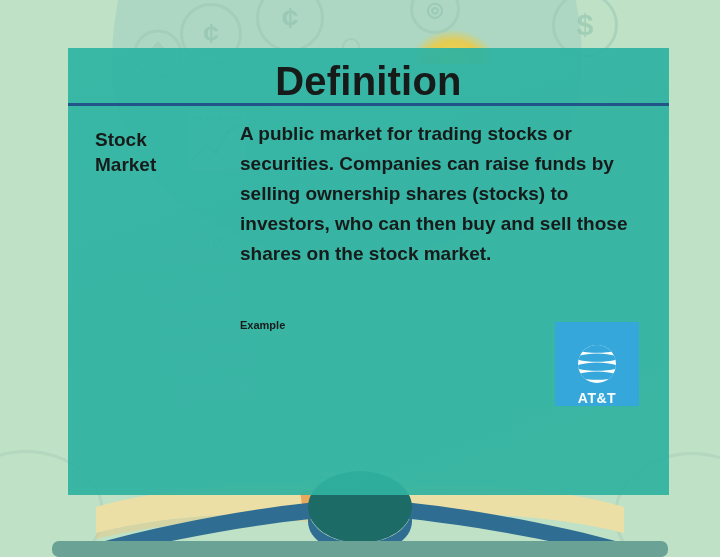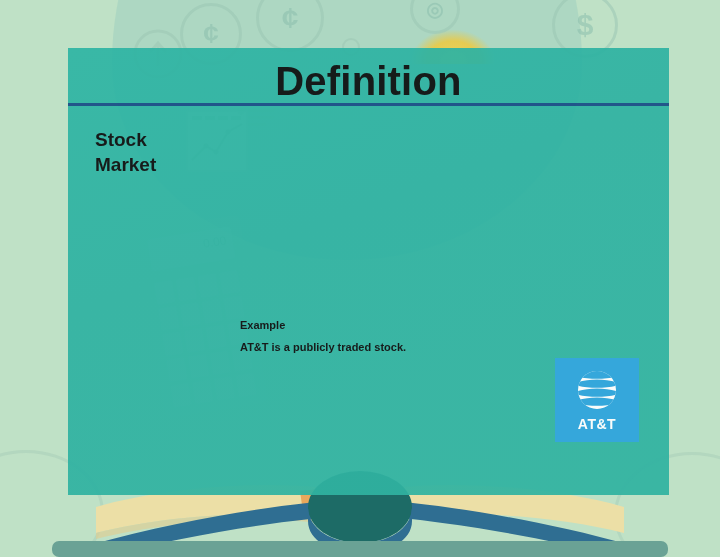--- a/index.html
+++ b/index.html
@@ -201,22 +201,21 @@
   .att-logo {
     position: absolute;
     left: 487px;
     top: 274px;
     width: 84px;
     height: 84px;
     background: #2ba3dd;
     display: flex;
     flex-direction: column;
     align-items: center;
-    justify-content: center;
-    margin-top: 36px;
+    justify-content: flex-end;
   }
   .att-logo .att-text {
     color: #ffffff;
     font-size: 14px;
     font-weight: bold;
     letter-spacing: .5px;
     margin-top: 4px;
   }
 </style>
 </head>
@@ -310,24 +309,24 @@
   </svg>
 
   <div class="card">
 
     <div class="card-title">Definition</div>
 
     <div class="divider"></div>
 
     <div class="term">Stock Market</div>
 
+    <div class="definition">A public market for trading stocks or securities. Companies can raise funds by selling ownership shares (stocks) to investors, who can then buy and sell those shares on the stock market.</div>
 
     <div class="example">
       <div>Example</div>
-      <div>AT&amp;T is a publicly traded stock.</div>
     </div>
 
     <div class="att-logo">
       <svg width="44" height="44" viewBox="0 0 44 44">
         <defs>
           <clipPath id="globeClip">
               <circle cx="22" cy="22" r="19"></circle>
             </clipPath>
         </defs>
         <circle cx="22" cy="22" r="19" fill="#ffffff"></circle>

